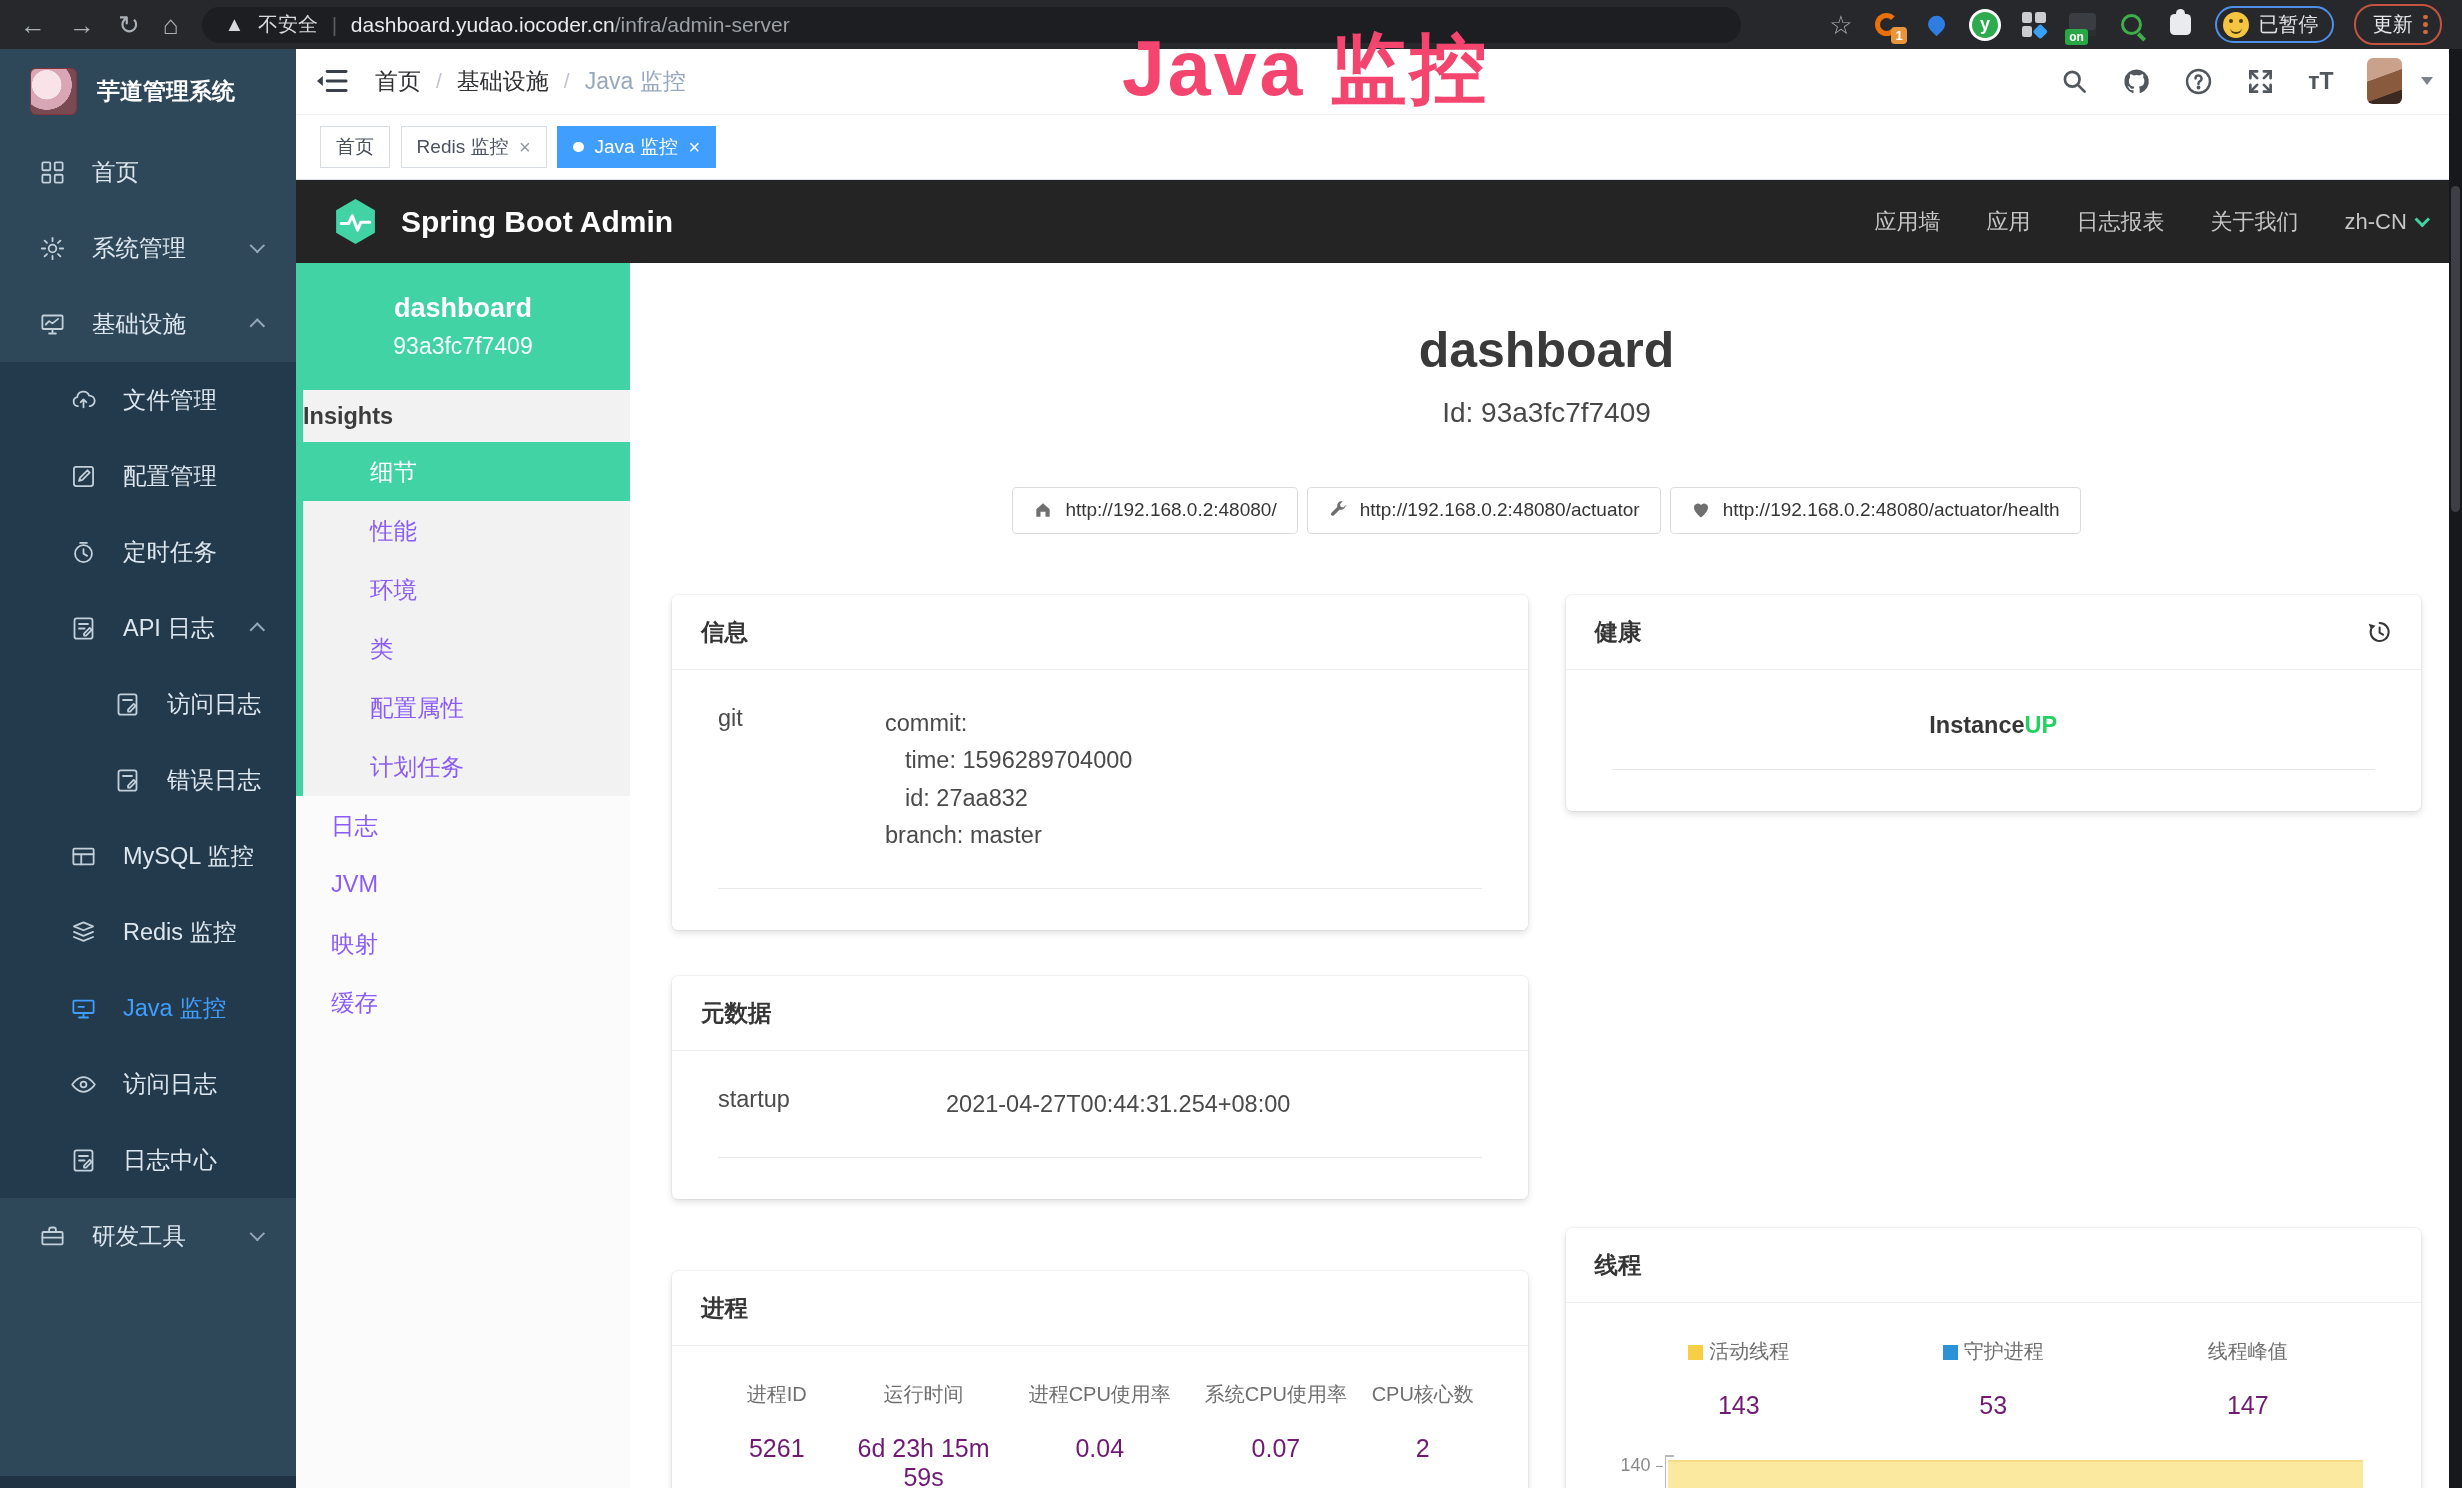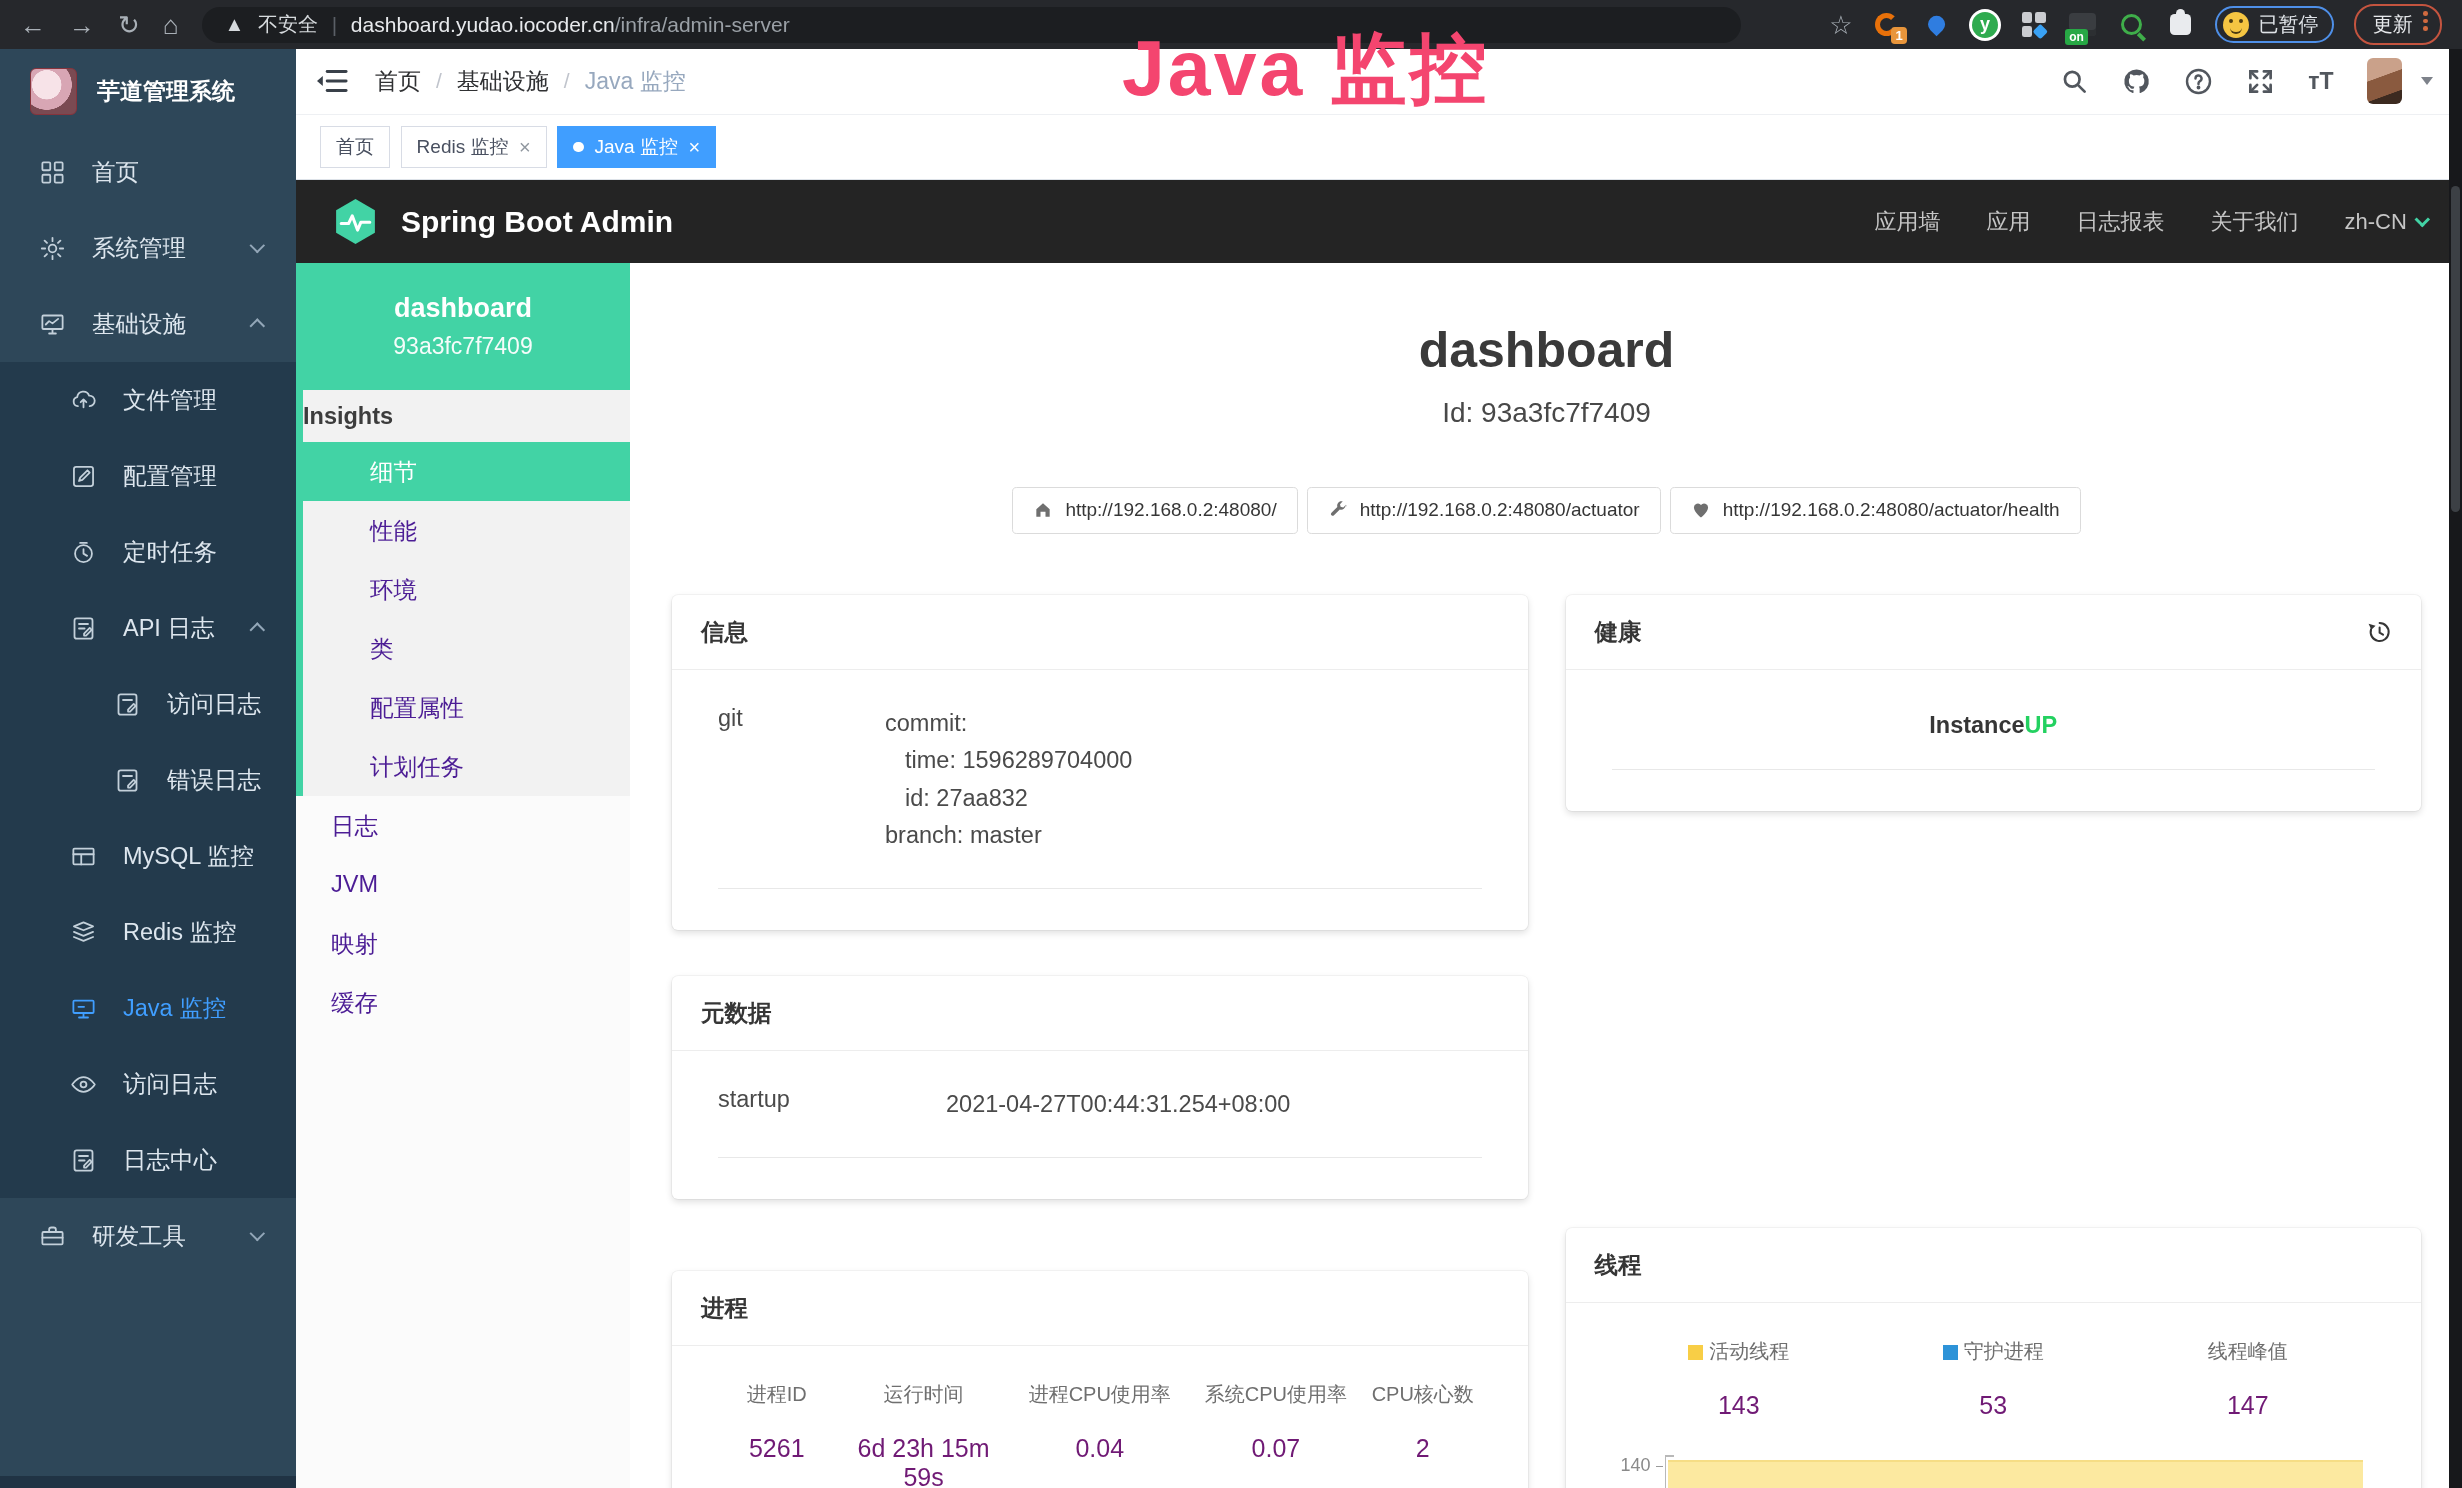--- a/index.html
+++ b/index.html
@@ -38,21 +38,21 @@
   .puzzle-ico::before { content:""; position:absolute; top:-5.3px; left:6px; width:9px; height:9px;
     border-radius:50%; background:#e9ebee; }
   .pause-pill { display:flex; align-items:center; gap:9px; border:2.3px solid #4e8fe8; border-radius:20px;
     padding:3px 13.7px 3px 6px; }
   .emoji-face { width:26px; height:26px; border-radius:50%; background:#f5c542; position:relative; }
   .emoji-face::before { content:""; position:absolute; left:6px; top:7.6px; width:3.8px; height:3.8px; border-radius:50%;
     background:#4c3b12; box-shadow:10px 0 0 #4c3b12; }
   .emoji-face::after { content:""; position:absolute; left:6.8px; top:13.7px; width:12px; height:6.8px;
     border-bottom:2.3px solid #4c3b12; border-radius:0 0 9px 9px; }
   .pause-label { color:#dfe3e7; font-size:20px; }
-  .update-btn { display:flex; gap:10.6px; border:2.3px solid #c4543f; border-radius:20px;
+  .update-btn { display:flex; align-items:center; gap:10.6px; border:2.3px solid #c4543f; border-radius:20px;
     padding:4.6px 12px 4.6px 16.7px; }
   .update-label { color:#e6e8eb; font-size:20px; }
   .dots3 { display:flex; flex-direction:column; gap:3px; }
   .dots3 i { width:4.6px; height:4.6px; border-radius:50%; background:#d06a3f; }
 
   
   .annotation { position:absolute; left:1122px; top:18px; z-index:60; font-size:77px; font-weight:bold;
     color:#f4456f; letter-spacing:3px; white-space:nowrap; }
 
   
@@ -116,21 +116,21 @@
   .sba-body { position:absolute; left:296px; top:263px; width:2167px; height:1225px; display:flex; z-index:5; }
   .sba-sidebar { width:334px; background:#fbfbfb; box-shadow:0.8px 0 0 #ececec; }
   .instance-head { height:127px; background:#42d3a5; color:#fff; display:flex; flex-direction:column;
     justify-content:center; align-items:center; gap:9px; }
   .instance-name { font-size:27px; font-weight:bold; }
   .instance-id { font-size:23px; opacity:.95; }
   .insights-group { background:#f2f2f2; border-left:7.6px solid #42d3a5; }
   .group-title { height:52px; display:flex; align-items:center; font-size:23.5px;
     font-weight:bold; color:#3c3c3c; }
   .side-item { height:59px; display:flex; align-items:center; padding-left:67px; font-size:23.5px;
-    color:#4c1d95; cursor:pointer; }
+    color:#8b5cf6; cursor:pointer; }
   .side-item.active { background:#42d3a5; color:#fff; }
   .top-items .side-item { padding-left:35px; }
 
   .sba-main { flex:1; background:#fff; padding-top:47px; overflow:hidden; }
   .page-title { text-align:center; font-size:50px; font-weight:bold; color:#3a3a3a; margin-top:10.6px; }
   .page-subtitle { text-align:center; font-size:28px; color:#484848; margin-top:18px; }
   .endpoint-row { display:flex; justify-content:center; gap:9px; margin-top:58px; }
   .endpoint-btn { display:flex; align-items:center; gap:12px; border:1.5px solid #dbdbdb; border-radius:4.6px;
     background:#fff; height:47px; padding:0 20px; font-size:19px; color:#363636; cursor:pointer; }
 

